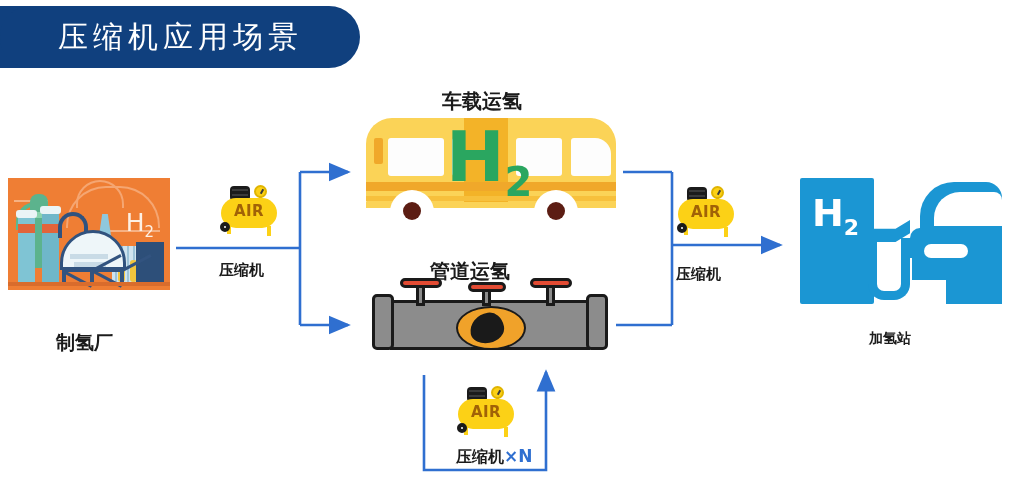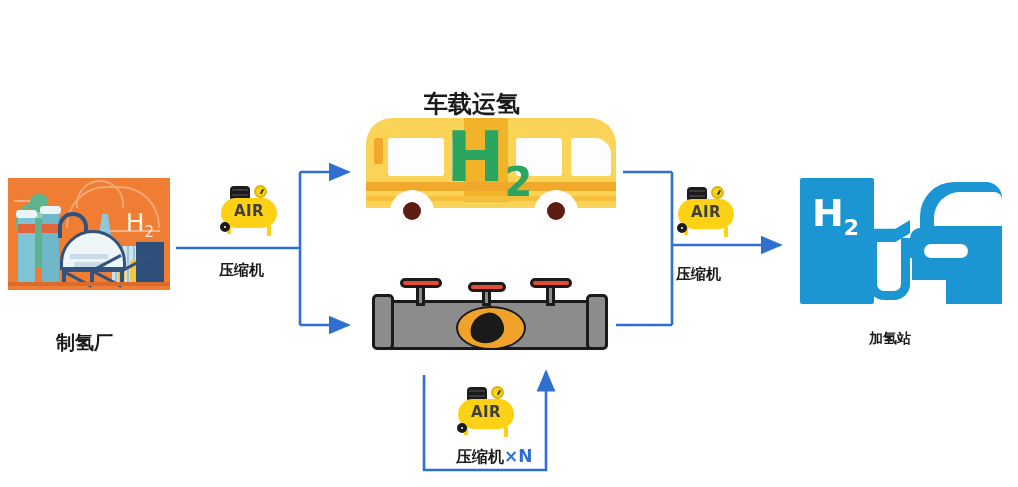--- a/index.html
+++ b/index.html
@@ -71,21 +71,21 @@
   .p-shed i{position:absolute;top:0;width:2px;height:40px;background:#9dc3d8;}
   .p-block{position:absolute;left:128px;top:64px;width:28px;height:44px;background:#2d4f79;}
   .p-tank{position:absolute;width:7px;height:22px;background:#f2c53d;border-radius:3px;}
   .p-ground{position:absolute;left:0;bottom:4px;width:162px;height:4px;background:#d96c2c;}
 
   
   .comp{position:absolute;width:72px;height:52px;}
   .comp .tank{position:absolute;left:8px;top:14px;width:56px;height:30px;
     background:#fcd116;border-radius:15px;}
   .comp .air{position:absolute;left:8px;top:18px;width:56px;text-align:center;
-    color:#404040;font-size:15px;font-weight:bold;letter-spacing:.5px;
+    color:#a16207;font-size:15px;font-weight:bold;letter-spacing:.5px;
     font-family:"DejaVu Sans","Liberation Sans",sans-serif;}
   .comp .motor{position:absolute;left:17px;top:2px;width:20px;height:15px;
     background:#1b1b1b;border-radius:4px;}
   .comp .motor::before{content:"";position:absolute;left:2px;top:3px;width:16px;height:2px;background:#3a3a3a;}
   .comp .motor::after{content:"";position:absolute;left:2px;top:8px;width:16px;height:2px;background:#3a3a3a;}
   .comp .gaugestem{position:absolute;left:46px;top:8px;width:3px;height:10px;background:#fcd116;}
   .comp .gauge{position:absolute;left:41px;top:1px;width:13px;height:13px;border-radius:50%;
     background:#fcd116;border:2px solid #e0b400;box-sizing:border-box;}
   .comp .gauge i{position:absolute;left:5px;top:2px;width:2px;height:5px;background:#3b3b3b;transform:rotate(30deg);}
   .comp .leg1{position:absolute;left:14px;top:42px;width:4px;height:8px;background:#fcd116;}
@@ -152,32 +152,35 @@
     border-radius:10px 0 0 0;}
   .st-car .lamp{position:absolute;left:14px;top:62px;width:44px;height:14px;background:#ffffff;border-radius:7px;}
   .st-car .notch{position:absolute;left:0;top:98px;width:36px;height:24px;background:#ffffff;}
 
   
   #wires{position:absolute;left:0;top:0;width:1018px;height:487px;pointer-events:none;}
 
   
   .cap-plant{left:56px;top:330px;font-size:19px;}
   .cap-comp1{left:219px;top:261px;font-size:15px;}
-  .cap-bus{left:424px;top:88px;font-size:24px;}
+  .cap-bus{left:442px;top:88px;font-size:20px;}
   .cap-pipe{left:430px;top:258px;font-size:20px;}
   .cap-comp2{left:676px;top:265px;font-size:15px;}
   .cap-station{left:869px;top:330px;font-size:14px;}
   .cap-compN{left:456px;top:446px;font-size:16px;}
   .cap-compN .xn{color:#2f6fd0;font-size:17px;}
 </style>
 </head>
 <body>
 
 <div id="stage">
 
+  <div class="banner">
+    <div class="banner-text">压缩机应用场景</div>
+  </div>
 
   <svg id="wires">
     <defs>
       <marker id="ah" markerWidth="9" markerHeight="9" refX="7.5" refY="4.2" orient="auto">
         <path d="M0,0.6 L8.6,4.2 L0,7.8 z" fill="#2f6fd0"></path>
       </marker>
     </defs>
     <g stroke="#2f6fd0" stroke-width="2.6" fill="none">
 
       <path d="M176,248 L300,248"></path>
@@ -296,20 +299,21 @@
       <div class="hand" style="left:96px;top:-8px;width:38px;"></div>
     </div>
     <div class="valve">
       <div class="stem" style="left:174px;top:-6px;height:22px;"></div>
       <div class="hand" style="left:158px;top:-12px;width:42px;"></div>
     </div>
     <div class="oval">
       <div class="drop"></div>
     </div>
   </div>
+  <div class="cap cap-pipe">管道运氢</div>
 
   <div class="comp" style="left:670px;top:185px;">
     <div class="motor"></div>
     <div class="gaugestem"></div>
     <div class="gauge">
         <i></i>
       </div>
     <div class="tank"></div>
     <div class="air">AIR</div>
     <div class="leg1"></div>

